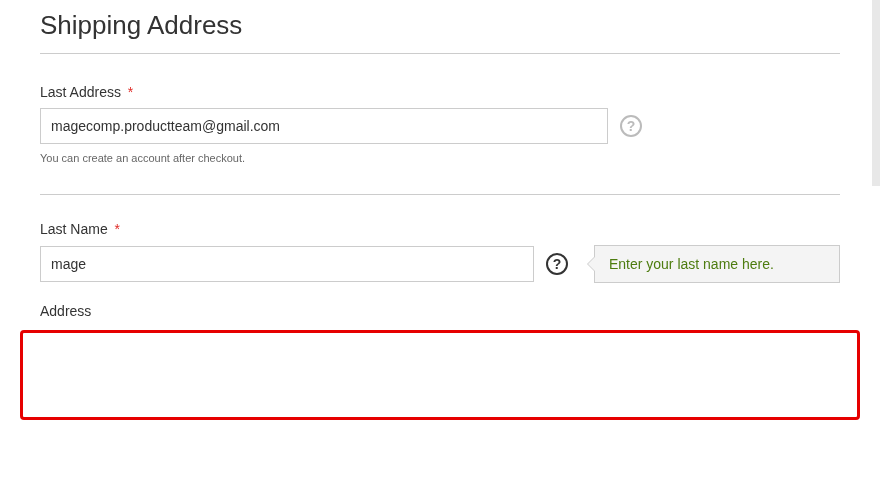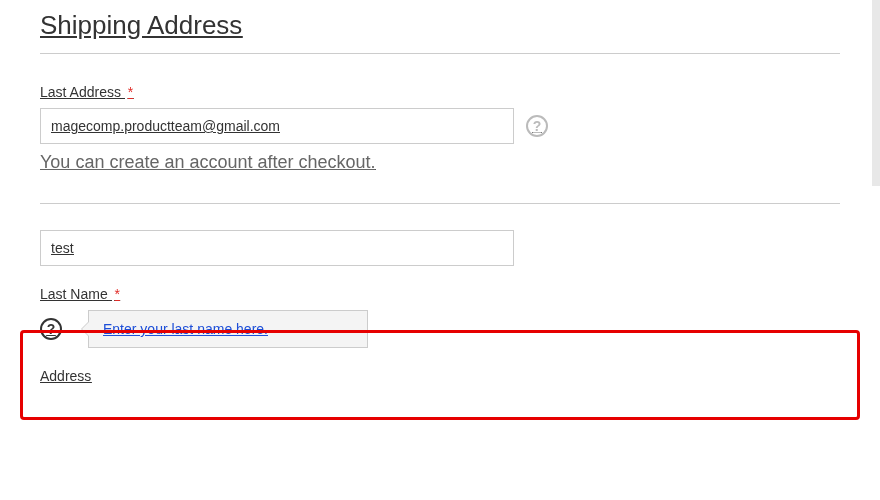--- a/index.html
+++ b/index.html
@@ -1,19 +1,18 @@
 <!DOCTYPE html>
 <html><head>
   <meta charset="utf-8">
   <style>
     * {
       box-sizing: border-box;
       margin: 0;
       padding: 0;
-      text-decoration: underline;
     }
     body {
       font-family: 'Helvetica Neue', Helvetica, Arial, sans-serif;
       background: #ffffff;
       padding: 10px 40px 20px 40px;
       color: #333;
       width: 880px;
     }
     .page-title {
       font-size: 26px;
@@ -44,21 +43,21 @@
     .required-mark {
       color: #e02b27;
       margin-left: 3px;
     }
     .input-row {
       display: flex;
       align-items: center;
       gap: 12px;
     }
     .text-input {
-      width: 474px;
+      width: 568px;
       height: 36px;
       padding: 0 10px;
       border: 1px solid #ccc;
       font-size: 14px;
       color: #333;
       font-family: inherit;
     }
     .help-icon {
       width: 22px;
       height: 22px;
@@ -71,40 +70,40 @@
       font-weight: bold;
       color: #bbb;
       cursor: pointer;
       flex-shrink: 0;
     }
     .help-icon.dark {
       border-color: #333;
       color: #333;
     }
     .hint-text {
-      font-size: 18px;
+      font-size: 11px;
       color: #666;
       margin-top: 8px;
     }
     .highlight-box {
       position: absolute;
       border: 3px solid #e60000;
       border-radius: 4px;
       pointer-events: none;
       left: 20px;
       top: 330px;
       width: 840px;
       height: 90px;
     }
     .tooltip-box {
       background: #f4f4f4;
       border: 1px solid #ccc;
       padding: 10px 14px;
       font-size: 14px;
-      color: #1d4ed8;
+      color: #4d7c0f;
       width: 280px;
       position: relative;
       margin-left: 14px;
     }
     .tooltip-arrow {
       position: absolute;
       left: -8px;
       top: 50%;
       transform: translateY(-50%);
       width: 0;
@@ -149,31 +148,29 @@
   <div class="input-row">
     <input type="text" class="text-input" value="magecomp.productteam@gmail.com" style="">
     <div class="help-icon">?</div>
   </div>
   <div class="hint-text">You can create an account after checkout.</div>
 </div>
 
 <hr class="section-divider">
 
 <div class="field">
-  <div class="input-row">
-    <input type="text" class="text-input" value="test" style="">
-  </div>
 </div>
 
 <div class="field">
   <label class="field-label">
     <span>Last Name</span>
     <span class="required-mark">*</span>
   </label>
   <div class="input-row">
+    <input type="text" class="text-input" value="mage" style="">
     <div class="help-icon dark">?</div>
     <div class="tooltip-box">
       <div class="tooltip-arrow"></div>
       <span>Enter your last name here.</span>
     </div>
   </div>
 </div>
 
 <div class="field">
   <label class="field-label">

